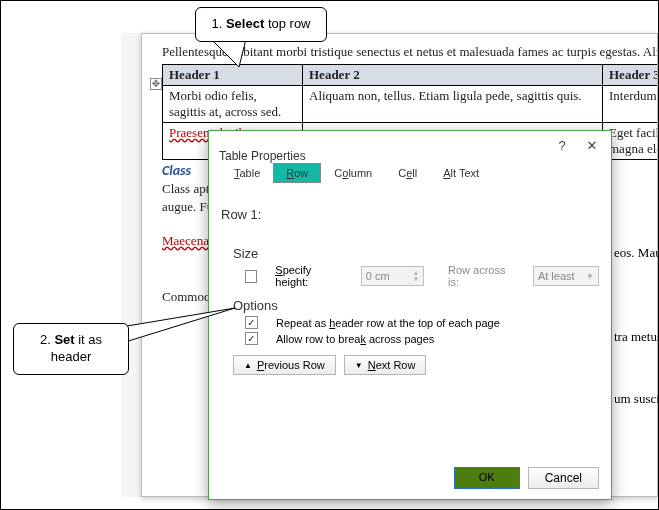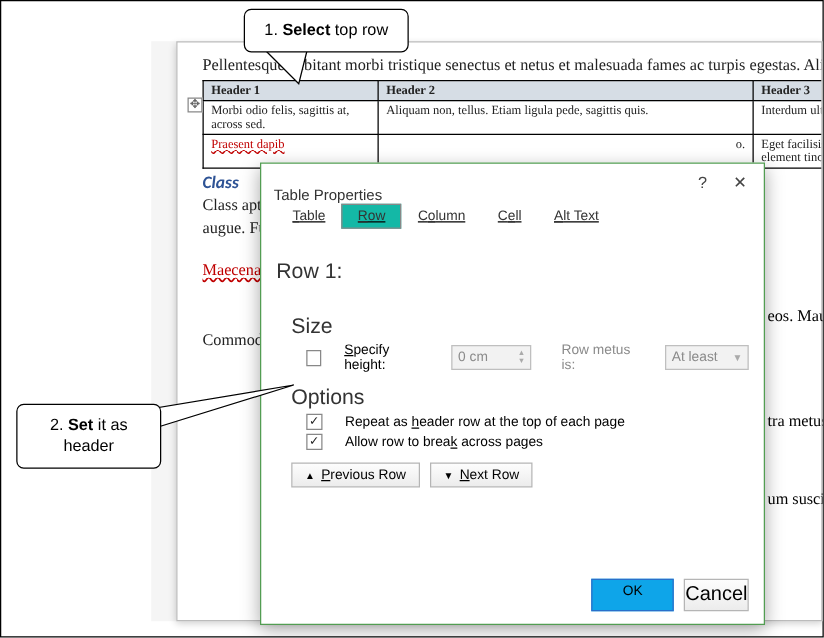--- a/index.html
+++ b/index.html
@@ -54,21 +54,21 @@
   table.word-table {
     border-collapse: collapse;
     margin-top: 4px;
     width: 640px;
   }
   table.word-table th, table.word-table td {
     border: 1px solid #000;
     padding: 2px 6px;
     vertical-align: top;
     font-family: "Times New Roman", serif;
-    font-size: 10px;
+    font-size: 13px;
     text-align: left;
   }
   table.word-table th {
     background: #d6dde5;
     font-weight: bold;
   }
   .heading4 {
     color: #2e5395;
     font-style: italic;
     font-weight: bold;
@@ -101,36 +101,35 @@
   .dlg-titlebar .title { flex: 1; margin-top: 21px; }
   .dlg-titlebar .tbtn {
     width: 30px; text-align: center; font-size: 13px;
     color: #444; cursor: default;
   }
   .dlg-body { padding: 4px 12px 10px 12px; }
   .tabs {
     display: flex;
     gap: 0;
     margin-bottom: 4px;
-    text-decoration: underline;
   }
   .tab {
     padding: 3px 12px;
     border: 1px solid transparent;
     font-size: 11px;
     color: #333;
     cursor: default;
   }
   .tab.selected {
     border: 1px solid #888;
     background: #14b8a6;
   }
   .tab .ul { text-decoration: underline; }
   .group-label {
-    font-size: 17px;
+    font-size: 13px;
     color: #333;
     margin: 24px 0 2px 0;
   }
   .sub-group {
     margin-left: 12px;
   }
   .row-line {
     display: flex;
     align-items: center;
     gap: 18px;
@@ -173,29 +172,29 @@
     font-size: 11px;
   }
   .tri { font-size: 8px; }
   .dlg-footer {
     position: absolute;
     bottom: 10px; right: 12px;
     display: flex; gap: 8px;
   }
   .btn-ok {
     border: 1.5px solid #2a6fc9;
-    background: #0ea5e9;
+    background: #4d7c0f;
     padding: 3px 24px;
     font-size: 11px;
   }
   .btn-cancel {
     border: 1px solid #b5b5b5;
     background: linear-gradient(#fdfdfd,#ececec);
-    padding: 3px 0;
-    font-size: 16px;
+    padding: 3px 16px;
+    font-size: 12px;
   }
   
   .callout {
     position: absolute;
     background: #fff;
     border: 1px solid #000;
     border-radius: 6px;
     padding: 8px 12px;
     font-family: Arial, sans-serif;
     font-size: 13px;
@@ -277,21 +276,21 @@
     <div class="group-label">Row 1:</div>
     <div class="sub-group">
       <div class="group-label">Size</div>
       <div class="row-line" style="margin-left:12px">
         <span class="chk"></span>
         <span><span style="text-decoration:underline">S</span><span>pecify height:</span></span>
         <span class="num-input">
           <span>0 cm</span>
           <span class="spin">▲<br>▼</span>
         </span>
-        <span class="dim" style="margin-left:6px">Row metus is:</span>
+        <span class="dim" style="margin-left:6px">Row across is:</span>
         <span class="combo">
           <span>At least</span>
           <span class="caret">▼</span>
         </span>
       </div>
 
       <div class="group-label" style="margin-top:10px">Options</div>
       <div class="row-line" style="margin-left:12px">
         <span class="chk checked"></span>
         <span>Repeat as <span style="text-decoration:underline">h</span>eader row at the top of each page</span>

